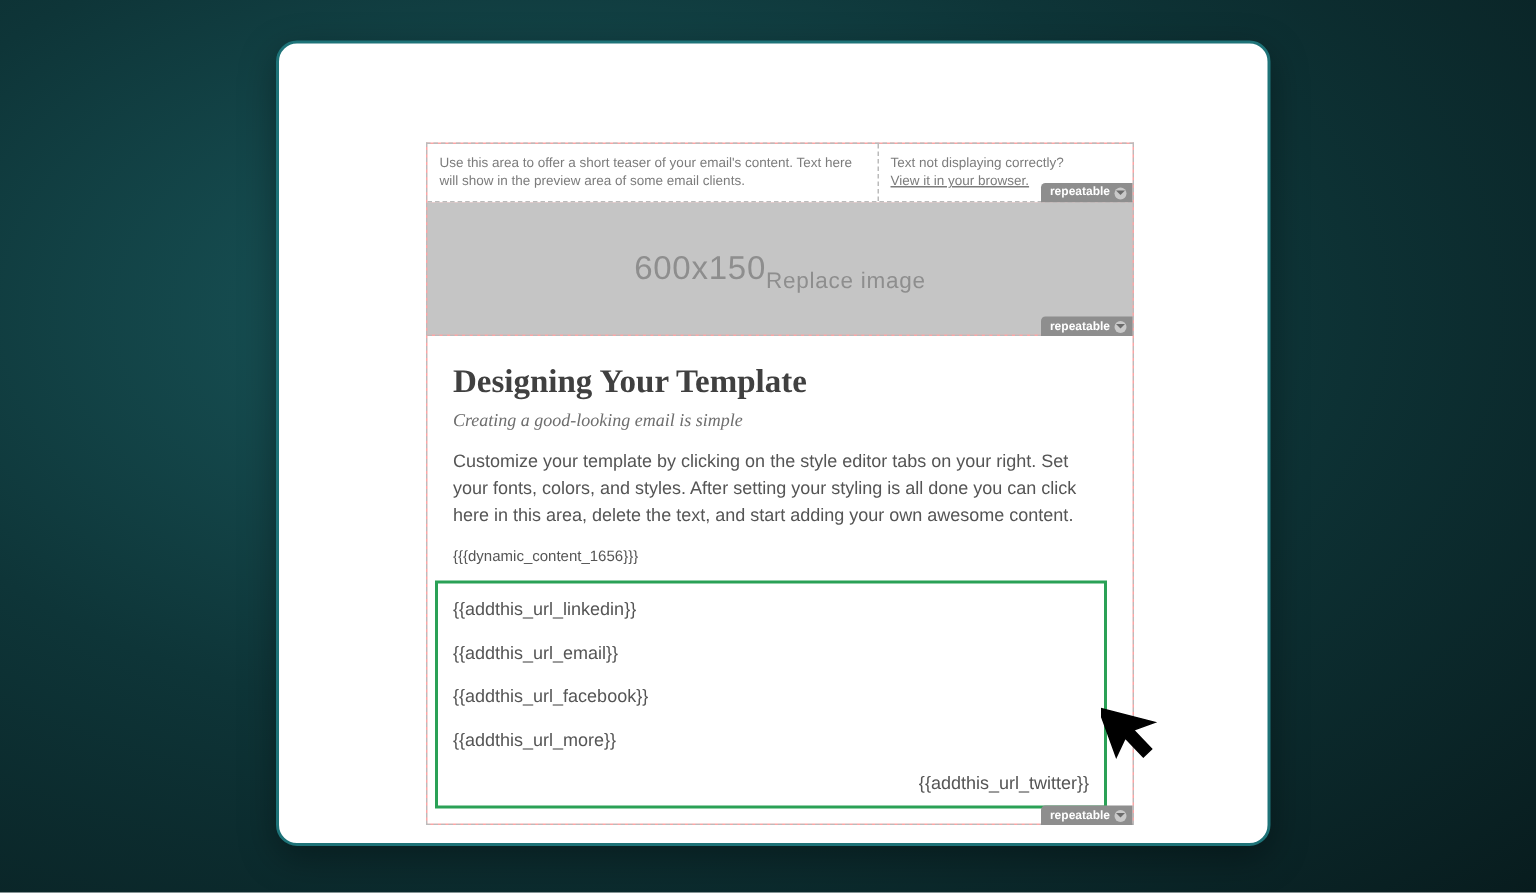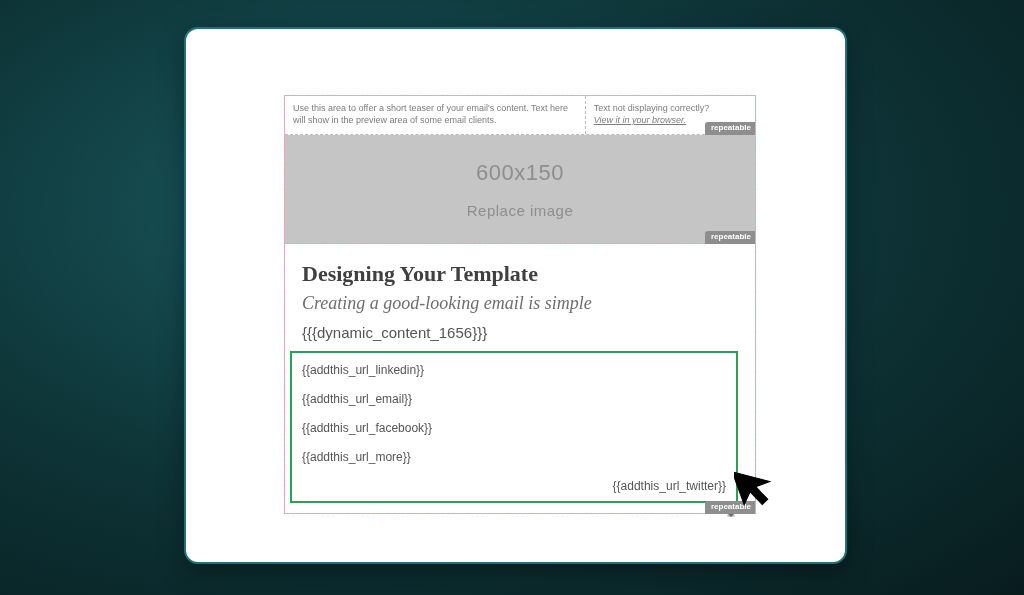--- a/index.html
+++ b/index.html
@@ -51,37 +51,35 @@
       padding: 6px 8px 8px 8px;
       font-size: 9px;
       line-height: 1.35;
       color: #7c7c7c;
       position: relative;
     }
     .preheader-right .link {
       text-decoration: underline;
       color: #7c7c7c;
       display: inline-block;
-      font-style: italic;
     }
     .repeat-badge {
       position: absolute;
       right: 0;
       bottom: -1px;
       height: 13px;
       background: #8e8e8e;
       color: #fff;
       font-size: 8px;
       font-weight: bold;
       padding: 1px 4px 1px 6px;
       display: flex;
       align-items: center;
       gap: 3px;
       border-top-left-radius: 3px;
-      flex-direction: column;
     }
     .repeat-badge .circ {
       width: 8px;
       height: 8px;
       border-radius: 50%;
       background: #c9c9c9;
       position: relative;
       display: flex;
       align-items: center;
       justify-content: center;
@@ -92,23 +90,22 @@
       border-left: 3px solid transparent;
       border-right: 3px solid transparent;
       border-top: 3px solid #6b6b6b;
     }
     .hero-wrap {
       position: relative;
       border-bottom: 1px dashed #bbb;
     }
     .hero {
       background: #c5c5c5;
-      height: 108px;
-      display: flex;
-      flex-direction: column;
+      height: 88px;
+      display: flex;
       align-items: center;
       justify-content: center;
       font-family: "Century Gothic", "Futura", Arial, sans-serif;
       color: #8e8e8e;
       letter-spacing: 0.5px;
     }
     .hero-dim {
       font-size: 22px;
     }
     .hero-sub {
@@ -125,32 +122,32 @@
     .h1 {
       font-family: Georgia, "Times New Roman", serif;
       font-size: 22px;
       font-weight: bold;
       color: #404040;
       margin-bottom: 6px;
     }
     .sub {
       font-family: Georgia, "Times New Roman", serif;
       font-style: italic;
-      font-size: 18px;
+      font-size: 12px;
       color: #6e6e6e;
       margin-bottom: 10px;
     }
     .body-text {
       font-size: 12px;
       color: #555;
       line-height: 1.5;
       margin-bottom: 14px;
     }
     .dyn {
-      font-size: 15px;
+      font-size: 10px;
       color: #555;
       margin-bottom: 10px;
     }
     .hl-box {
       border: 2px solid #2aa156;
       padding: 10px 10px 6px 10px;
       margin-left: -12px;
     }
     .hl-item {
       font-size: 12px;
@@ -200,20 +197,21 @@
         <div class="repeat-badge" style="bottom:-1px;">
           <span>repeatable</span>
           <span class="circ"></span>
         </div>
       </div>
 
       <div class="content-wrap">
         <div class="content">
           <div class="h1">Designing Your Template</div>
           <div class="sub">Creating a good-looking email is simple</div>
+          <div class="body-text">Customize your template by clicking on the style editor tabs on your right. Set your fonts, colors, and styles. After setting your styling is all done you can click here in this area, delete the text, and start adding your own awesome content.</div>
           <div class="dyn">{{{dynamic_content_1656}}}</div>
 
           <div class="hl-box">
             <div class="hl-item">{{addthis_url_linkedin}}</div>
             <div class="hl-item">{{addthis_url_email}}</div>
             <div class="hl-item">{{addthis_url_facebook}}</div>
             <div class="hl-item">{{addthis_url_more}}</div>
             <div class="hl-item">{{addthis_url_twitter}}</div>
           </div>
         </div>

